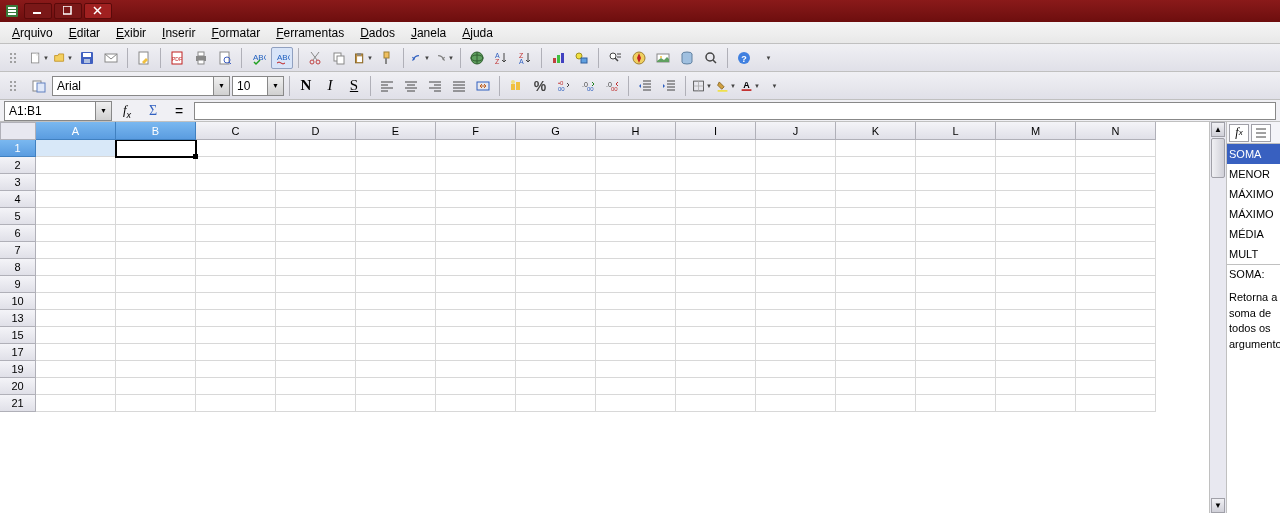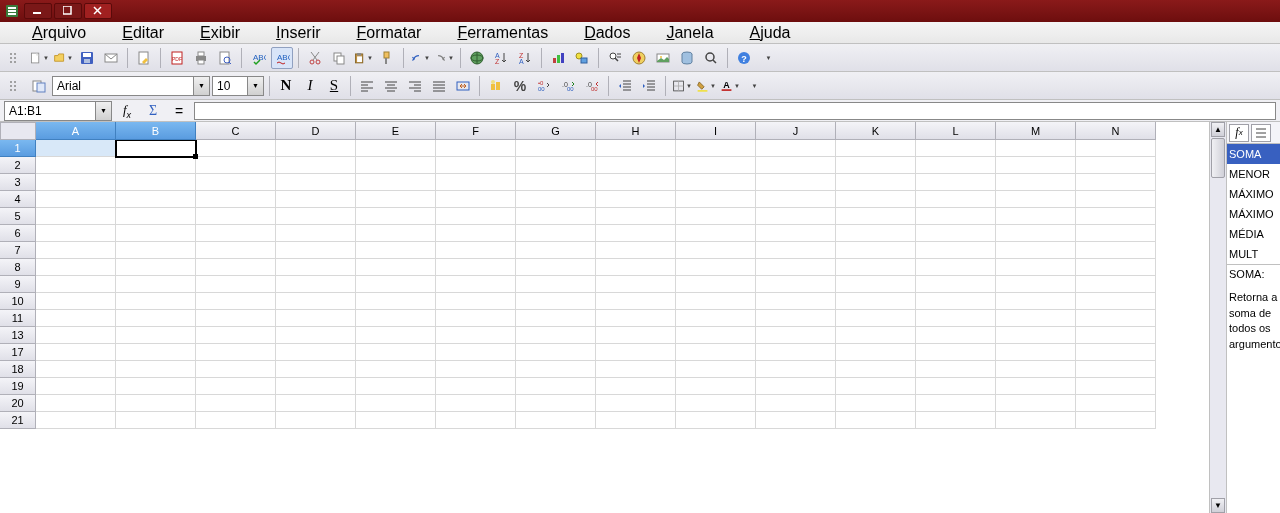--- a/index.html
+++ b/index.html
@@ -6,21 +6,21 @@
 body { width: 1280px; height: 513px; overflow: hidden; background: #fff; font-size: 11px; }
 
 .titlebar { height: 22px; background: linear-gradient(#8a1a1a,#6d0e0e); color:#fff; display:flex; align-items:center; padding:0 4px; }
 .titlebar .icon { width:16px; height:16px; margin-right:4px; display:flex; align-items:center; justify-content:center; }
 .titlebar .title { flex:1; font-size:12px; }
 .winbtns { display:flex; gap:2px; }
 .winbtn { width:28px; height:16px; background:#7a1818; border:1px solid #5a0a0a; border-radius:2px; display:flex; align-items:center; justify-content:center; color:#fff; font-size:10px; cursor:pointer; }
 .winbtn.close { background:#a02020; }
 
 .menubar { height:22px; background:linear-gradient(#f5f5f5,#e8e8e8); display:flex; align-items:center; padding:0 6px; gap:4px; border-bottom:1px solid #c0c0c0; }
-.menubar .mitem { padding:2px 6px; cursor:pointer; font-size:16px;margin-left:20px; }
+.menubar .mitem { padding:2px 6px; cursor:pointer; font-size:12px; }
 .menubar .mitem u { text-decoration:underline; }
 
 .toolbar { height:28px; background:linear-gradient(#f0f0f4,#e0e0e8); border-bottom:1px solid #c0c0c0; display:flex; align-items:center; padding:0 4px; gap:2px; }
 .tbtn { width:22px; height:22px; display:flex; align-items:center; justify-content:center; cursor:pointer; border:1px solid transparent; border-radius:2px; }
 .tbtn.active { border-color:#90a0c0; background:#d8e4f8; }
 .tsep { width:1px; height:20px; background:#b0b0b8; margin:0 3px; }
 .tbtn svg { width:16px; height:16px; }
 .tbtn .drop { font-size:6px; margin-left:1px; color:#444; }
 
 .formatbar { height:28px; background:linear-gradient(#f0f0f4,#e0e0e8); border-bottom:1px solid #c0c0c0; display:flex; align-items:center; padding:0 4px; gap:2px; }
@@ -323,21 +323,21 @@
         <circle cx="8" cy="12" r="1" fill="#888"></circle>
       </svg>
     </div>
   <div class="tbtn">
       <svg viewBox="0 0 16 16">
         <rect x="2" y="3" width="8" height="10" fill="#fff" stroke="#888"></rect>
         <rect x="6" y="5" width="8" height="9" fill="#e0e8f8" stroke="#6080c0"></rect>
       </svg>
     </div>
   <div class="combo">
-    <input style="width: 140px;" value="Arial">
+    <input style="width: 160px;" value="Arial">
     <div class="dbtn">▼</div>
   </div>
   <div class="combo">
     <input style="width: 34px;" value="10">
     <div class="dbtn">▼</div>
   </div>
   <div class="tsep"></div>
   <div class="tbtn">
       <span class="ftxt">N</span>
     </div>
@@ -667,72 +667,55 @@
           <div class="cell" style="width: 80px;"></div>
           <div class="cell" style="width: 80px;"></div>
           <div class="cell" style="width: 80px;"></div>
           <div class="cell" style="width: 80px;"></div>
           <div class="cell" style="width: 80px;"></div>
           <div class="cell" style="width: 80px;"></div>
           <div class="cell" style="width: 80px;"></div>
           <div class="cell" style="width: 80px;"></div>
         </div>
         <div class="grid-row">
-          <div class="rowhdr">11</div>
-          <div class="cell" style="width: 80px;"></div>
-          <div class="cell" style="width: 80px;"></div>
-          <div class="cell" style="width: 80px;"></div>
-          <div class="cell" style="width: 80px;"></div>
-          <div class="cell" style="width: 80px;"></div>
-          <div class="cell" style="width: 80px;"></div>
-          <div class="cell" style="width: 80px;"></div>
-          <div class="cell" style="width: 80px;"></div>
-          <div class="cell" style="width: 80px;"></div>
-          <div class="cell" style="width: 80px;"></div>
-          <div class="cell" style="width: 80px;"></div>
-          <div class="cell" style="width: 80px;"></div>
-          <div class="cell" style="width: 80px;"></div>
-          <div class="cell" style="width: 80px;"></div>
-        </div>
-        <div class="grid-row">
           <div class="rowhdr">13</div>
           <div class="cell" style="width: 80px;"></div>
           <div class="cell" style="width: 80px;"></div>
           <div class="cell" style="width: 80px;"></div>
           <div class="cell" style="width: 80px;"></div>
           <div class="cell" style="width: 80px;"></div>
           <div class="cell" style="width: 80px;"></div>
           <div class="cell" style="width: 80px;"></div>
           <div class="cell" style="width: 80px;"></div>
           <div class="cell" style="width: 80px;"></div>
           <div class="cell" style="width: 80px;"></div>
           <div class="cell" style="width: 80px;"></div>
           <div class="cell" style="width: 80px;"></div>
           <div class="cell" style="width: 80px;"></div>
           <div class="cell" style="width: 80px;"></div>
         </div>
         <div class="grid-row">
+          <div class="rowhdr">15</div>
+          <div class="cell" style="width: 80px;"></div>
+          <div class="cell" style="width: 80px;"></div>
+          <div class="cell" style="width: 80px;"></div>
+          <div class="cell" style="width: 80px;"></div>
+          <div class="cell" style="width: 80px;"></div>
+          <div class="cell" style="width: 80px;"></div>
+          <div class="cell" style="width: 80px;"></div>
+          <div class="cell" style="width: 80px;"></div>
+          <div class="cell" style="width: 80px;"></div>
+          <div class="cell" style="width: 80px;"></div>
+          <div class="cell" style="width: 80px;"></div>
+          <div class="cell" style="width: 80px;"></div>
+          <div class="cell" style="width: 80px;"></div>
+          <div class="cell" style="width: 80px;"></div>
+        </div>
+        <div class="grid-row">
           <div class="rowhdr">17</div>
-          <div class="cell" style="width: 80px;"></div>
-          <div class="cell" style="width: 80px;"></div>
-          <div class="cell" style="width: 80px;"></div>
-          <div class="cell" style="width: 80px;"></div>
-          <div class="cell" style="width: 80px;"></div>
-          <div class="cell" style="width: 80px;"></div>
-          <div class="cell" style="width: 80px;"></div>
-          <div class="cell" style="width: 80px;"></div>
-          <div class="cell" style="width: 80px;"></div>
-          <div class="cell" style="width: 80px;"></div>
-          <div class="cell" style="width: 80px;"></div>
-          <div class="cell" style="width: 80px;"></div>
-          <div class="cell" style="width: 80px;"></div>
-          <div class="cell" style="width: 80px;"></div>
-        </div>
-        <div class="grid-row">
-          <div class="rowhdr">18</div>
           <div class="cell" style="width: 80px;"></div>
           <div class="cell" style="width: 80px;"></div>
           <div class="cell" style="width: 80px;"></div>
           <div class="cell" style="width: 80px;"></div>
           <div class="cell" style="width: 80px;"></div>
           <div class="cell" style="width: 80px;"></div>
           <div class="cell" style="width: 80px;"></div>
           <div class="cell" style="width: 80px;"></div>
           <div class="cell" style="width: 80px;"></div>
           <div class="cell" style="width: 80px;"></div>

